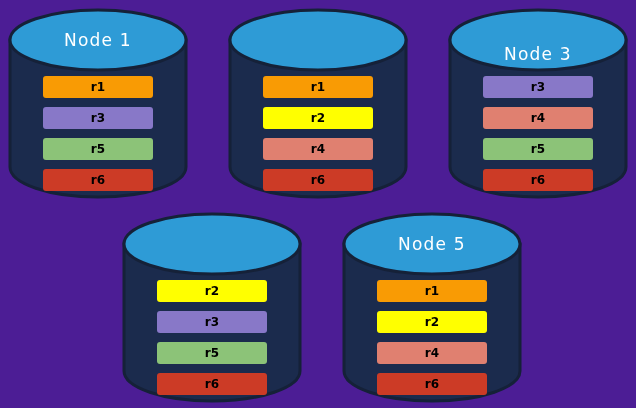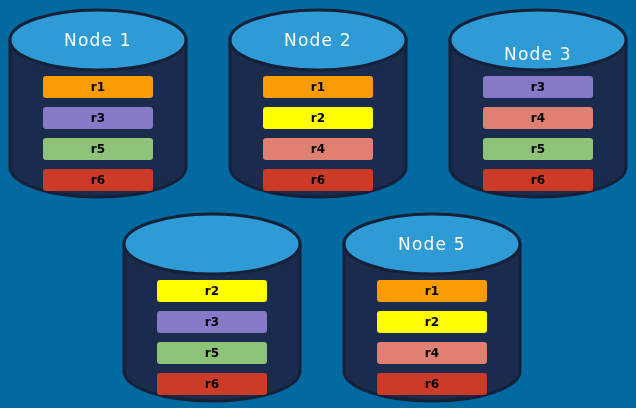--- a/index.html
+++ b/index.html
@@ -73,21 +73,21 @@
     color: #000000;
     font-size: 12px;
     font-weight: bold;
     line-height: 1;
     box-sizing: border-box;
   }
 </style>
 </head>
 <body>
 
-<div id="canvas" style="background: #0369a1;">
+<div id="canvas" style="background: #4c1d95;">
     <div class="node" style="left: 8px; top: 8px; width: 180px; height: 185px;">
       <div class="cyl">
         <svg viewBox="0 0 180 185" preserveAspectRatio="none">
           <path d="M2,32 L2,159 A88,30 0 0 0 178,159 L178,32 Z" fill="#1B2B4D" stroke="#152138" stroke-width="3"></path>
           <ellipse cx="90" cy="32" rx="88" ry="30" fill="#2E9BD6" stroke="#152138" stroke-width="3"></ellipse>
         </svg>
       </div>
       <div class="node-label" style="top: 22px; color: rgb(255, 255, 255);">Node  1</div>
       <div class="replica-stack" style="top: 68px;">
         <div class="replica" style="background: rgb(249, 155, 4); color: rgb(0, 0, 0); width: 110px; margin-bottom: 9px;">
@@ -104,21 +104,20 @@
         </div>
       </div>
     </div>
     <div class="node" style="left: 228px; top: 8px; width: 180px; height: 185px;">
       <div class="cyl">
         <svg viewBox="0 0 180 185" preserveAspectRatio="none">
           <path d="M2,32 L2,159 A88,30 0 0 0 178,159 L178,32 Z" fill="#1B2B4D" stroke="#152138" stroke-width="3"></path>
           <ellipse cx="90" cy="32" rx="88" ry="30" fill="#2E9BD6" stroke="#152138" stroke-width="3"></ellipse>
         </svg>
       </div>
-      <div class="node-label" style="top: 22px; color: rgb(255, 255, 255);">Node  2</div>
       <div class="replica-stack" style="top: 68px;">
         <div class="replica" style="background: rgb(249, 155, 4); color: rgb(0, 0, 0); width: 110px; margin-bottom: 9px;">
           <span>r1</span>
         </div>
         <div class="replica" style="background: rgb(255, 255, 0); color: rgb(0, 0, 0); width: 110px; margin-bottom: 9px;">
           <span>r2</span>
         </div>
         <div class="replica" style="background: rgb(224, 128, 112); color: rgb(0, 0, 0); width: 110px; margin-bottom: 9px;">
           <span>r4</span>
         </div>

